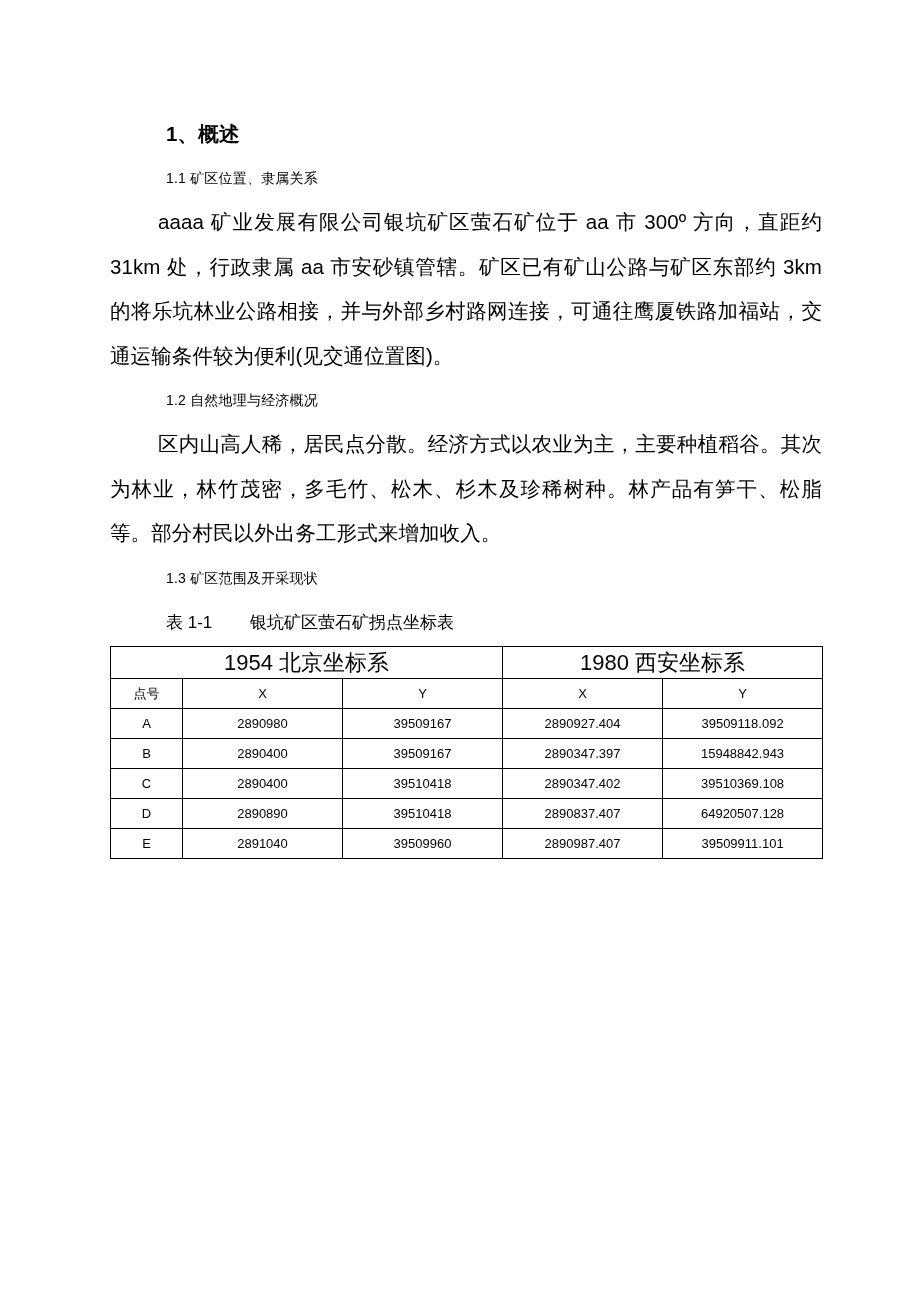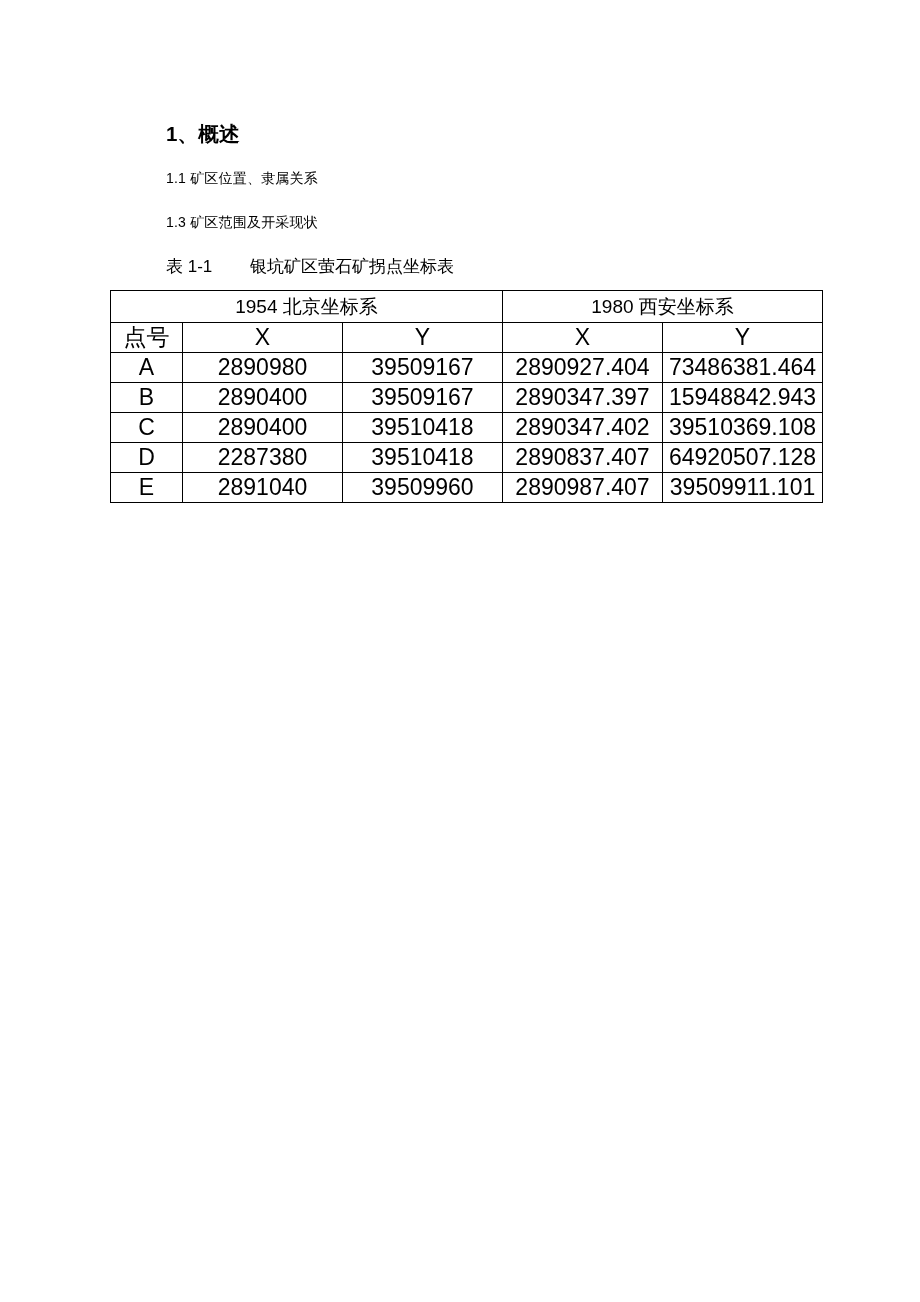--- a/index.html
+++ b/index.html
@@ -65,29 +65,29 @@
   table.coords {
     border-collapse: collapse;
     width: 712px;
     table-layout: fixed;
     margin: 0;
   }
   table.coords th,
   table.coords td {
     border: 1px solid #000000;
     text-align: center;
-    font-size: 23px;
+    font-size: 13px;
     font-weight: normal;
     height: 29px;
     padding: 0;
     line-height: 29px;
     font-family: "Liberation Sans", "DejaVu Sans", sans-serif;
   }
   table.coords th.group {
-    font-size: 19px;
+    font-size: 22px;
     height: 31px;
     line-height: 31px;
   }
   .col-pt { width: 72px; }
   .col-num { width: 160px; }
   .footer {
     position: absolute;
     left: 0;
     top: 1222px;
     width: 920px;
@@ -101,23 +101,26 @@
 </head>
 <body>
 
 <div class="page">
   <div class="content">
 
     <h1 class="h-main">1、概述</h1>
 
     <h2 class="h-sub">1.1 矿区位置、隶属关系</h2>
 
+    <p class="para">aaaa 矿业发展有限公司银坑矿区萤石矿位于 aa 市 300º 方向，直距约 31km 处，行政隶属 aa 市安砂镇管辖。矿区已有矿山公路与矿区东部约 3km 的将乐坑林业公路相接，并与外部乡村路网连接，可通往鹰厦铁路加福站，交通运输条件较为便利(见交通位置图)。</p>
+
+    <h2 class="h-sub">1.2 自然地理与经济概况</h2>
 
 
-
+    <p class="para">区内山高人稀，居民点分散。经济方式以农业为主，主要种植稻谷。其次为林业，林竹茂密，多毛竹、松木、杉木及珍稀树种。林产品有笋干、松脂等。部分村民以外出务工形式来增加收入。</p>
 
     <h2 class="h-sub">1.3 矿区范围及开采现状</h2>
 
 
 
     <div class="tbl-caption">表 1-1        银坑矿区萤石矿拐点坐标表</div>
 
     <table class="coords">
       <colgroup>
         <col class="col-pt">
@@ -138,39 +141,39 @@
           <th>X</th>
           <th>Y</th>
         </tr>
       </thead>
       <tbody>
         <tr>
           <td>A</td>
           <td>2890980</td>
           <td>39509167</td>
           <td>2890927.404</td>
-          <td>73486381.464</td>
+          <td>39509118.092</td>
         </tr>
         <tr>
           <td>B</td>
           <td>2890400</td>
           <td>39509167</td>
           <td>2890347.397</td>
           <td>15948842.943</td>
         </tr>
         <tr>
           <td>C</td>
           <td>2890400</td>
           <td>39510418</td>
           <td>2890347.402</td>
           <td>39510369.108</td>
         </tr>
         <tr>
           <td>D</td>
-          <td>2287380</td>
+          <td>2890890</td>
           <td>39510418</td>
           <td>2890837.407</td>
           <td>64920507.128</td>
         </tr>
         <tr>
           <td>E</td>
           <td>2891040</td>
           <td>39509960</td>
           <td>2890987.407</td>
           <td>39509911.101</td>

